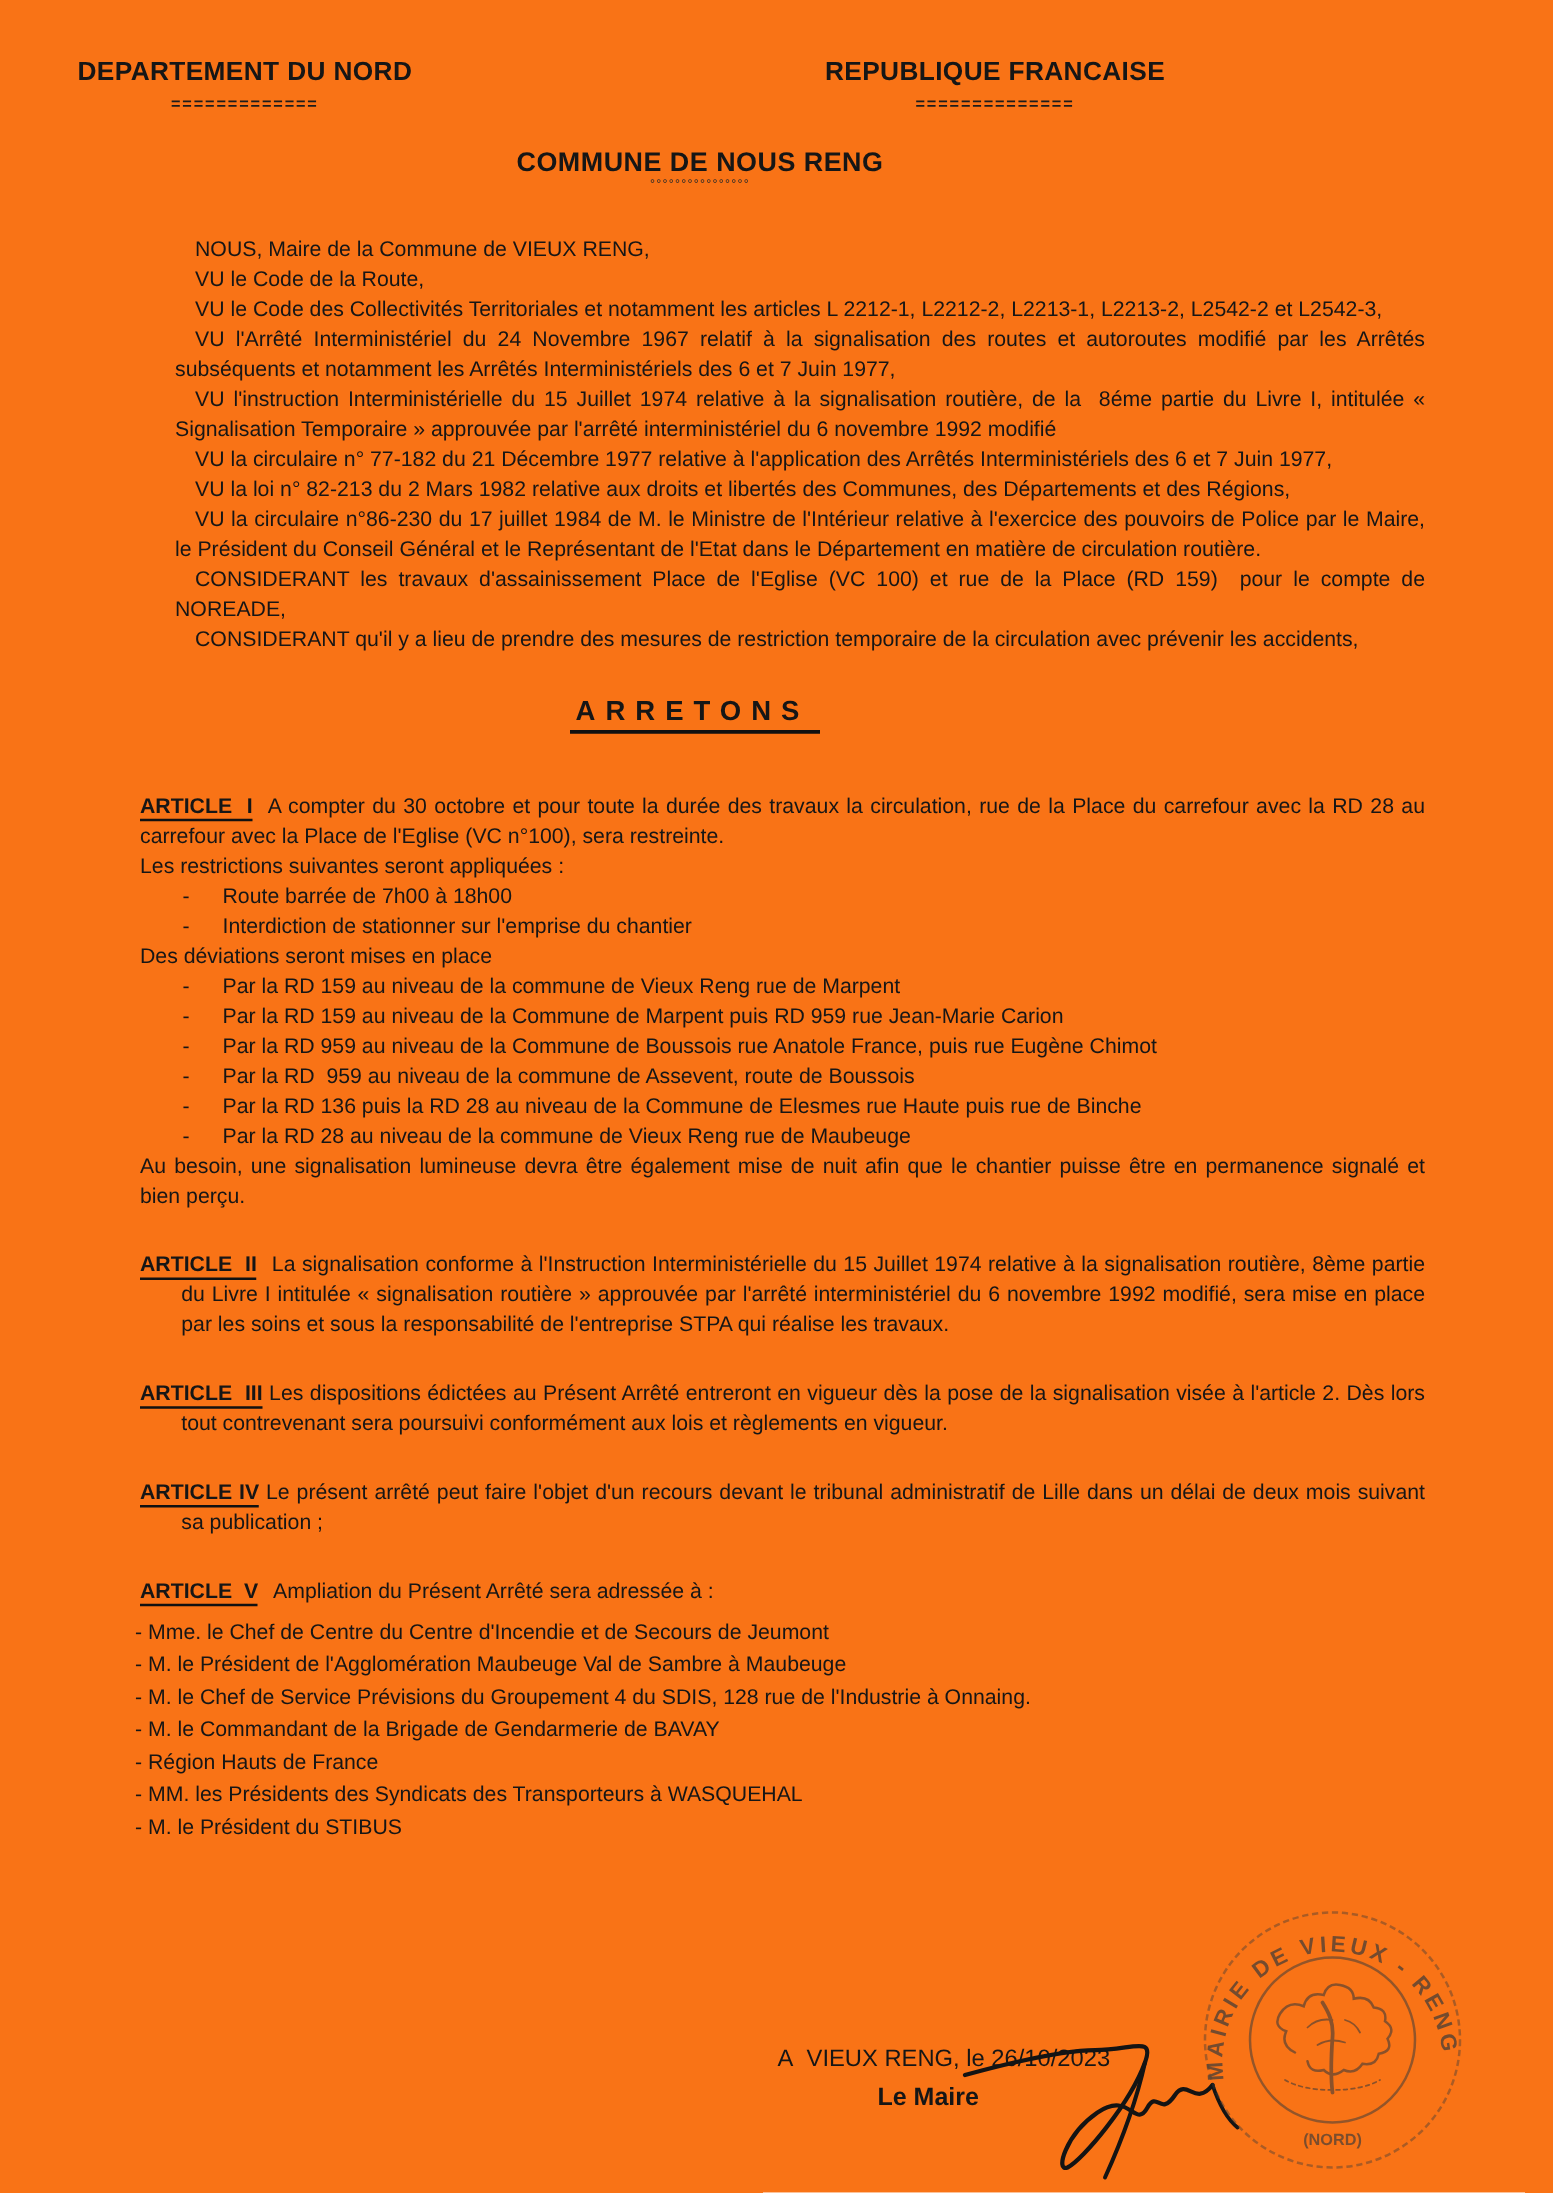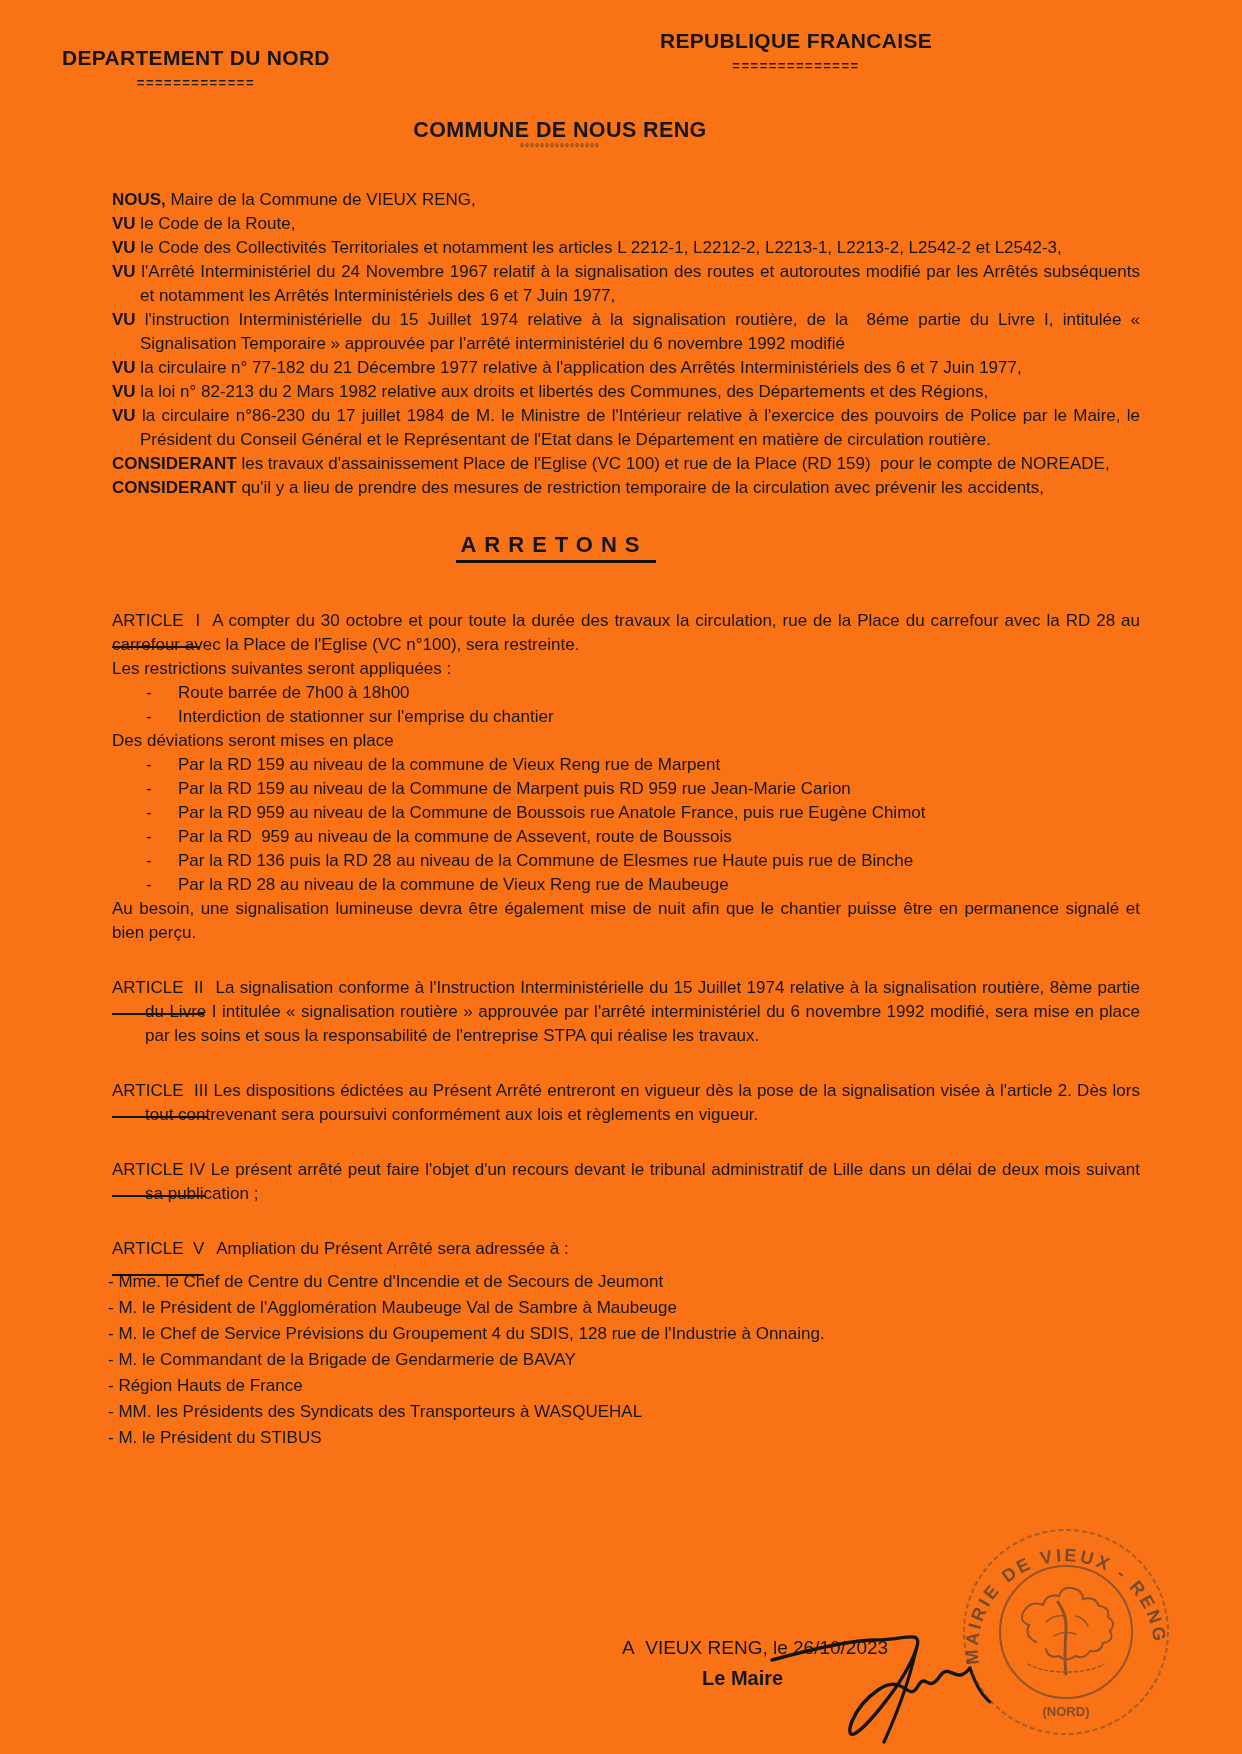--- a/index.html
+++ b/index.html
@@ -8,42 +8,42 @@
     position:relative;
     width:1242px; height:1754px;
     background:#f97316;
     color:#161616;
     font-family:"Liberation Sans", sans-serif;
     font-size:17px; line-height:24px;
     overflow:hidden;
   }
   
   .hdr-left  { position:absolute; left:62px;  top:46px; text-align:center; }
-  .hdr-right { position:absolute; left:660px; top:29px; text-align:center; }
+  .hdr-right { position:absolute; left:660px; top:46px; text-align:center; }
   .hdr-title { font-weight:bold; font-size:21px; letter-spacing:.3px; white-space:nowrap; }
   .hdr-rule  { font-weight:bold; font-size:13px; letter-spacing:1.5px; margin-top:1px; color:#1c1c1c; }
   .commune-wrap { position:absolute; left:0; top:118px; width:1120px; text-align:center; }
   .commune-title { font-weight:bold; font-size:21.5px; letter-spacing:.4px; }
   .ornament { font-size:10px; letter-spacing:1px; line-height:12px; color:#2a2a2a; }
 
   
   .main { position:absolute; left:112px; top:188px; width:1028px; text-align:justify; }
   .clause { margin:0; padding-left:28px; text-indent:-28px; }
-  .kw { font-weight:bold; }
+  .kw { font-weight:normal;margin-left:44px; }
 
   .decision-wrap { text-align:center; padding-right:140px; margin:33px 0 46px; }
   .decision {
     display:inline-block; font-weight:bold; font-size:22px;
     letter-spacing:8px; padding:0 8px 3px 4px;
     border-bottom:3.5px solid #111;
   }
 
   .article { margin-top:31px; }
   .article p { margin:0; }
-  .alabel { font-weight:normal; border-bottom:2.5px solid #111; padding-bottom:16px; }
+  .alabel { font-weight:bold; border-bottom:2.5px solid #111; padding-bottom:1px; }
   .gap-after-label { display:inline-block; width:12px; }
   .hang { padding-left:33px; text-indent:-33px; }
 
   ul.dashlist { list-style:none; margin:0; padding:0; text-align:left; }
   ul.dashlist li { position:relative; padding-left:66px; }
   ul.dashlist li::before { content:"-"; position:absolute; left:34px; }
 
   .recipients { margin-top:8px; text-align:left; }
   .recipients p { margin:0; line-height:26px; padding-left:0; margin-left:-4px; }
   .art5 .lead { margin-bottom:2px; }

